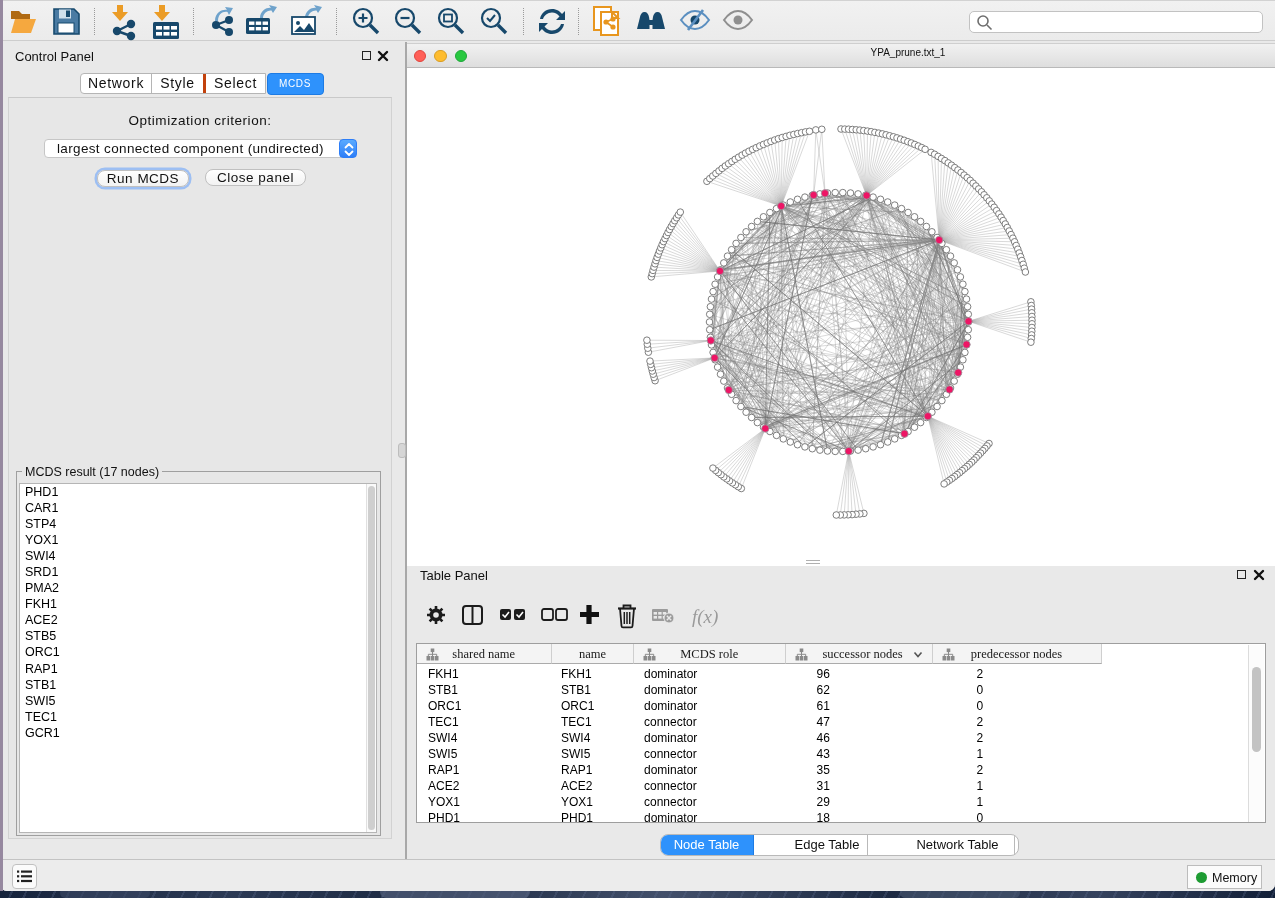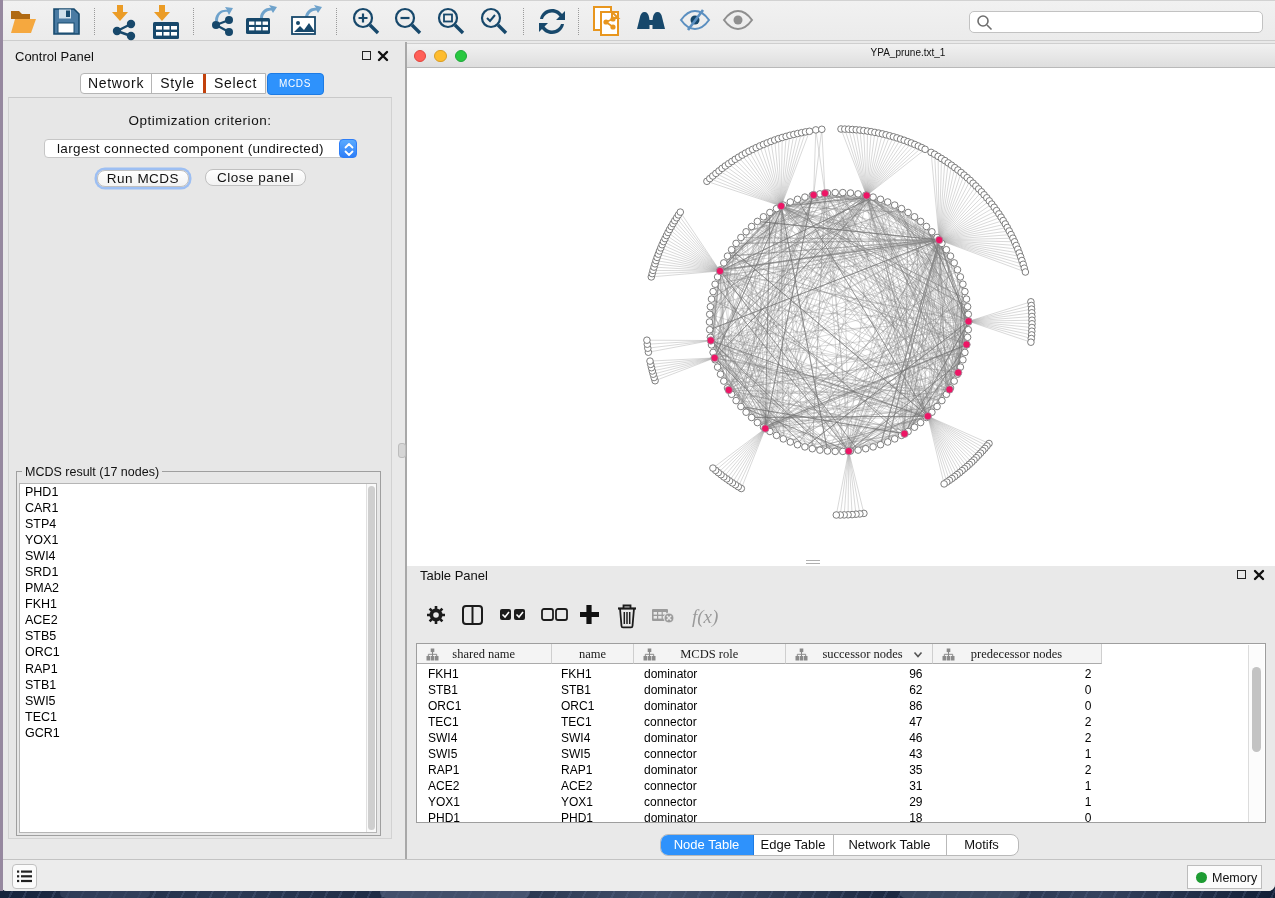--- a/index.html
+++ b/index.html
@@ -56,25 +56,25 @@
 #canvas{position:absolute;left:406.5px;top:68px;width:868.5px;height:498px;background:#fff;}
 
 #tpanel{position:absolute;left:406.5px;top:566px;width:868.5px;height:293px;background:#e9e9e9;}
 #ttitle{position:absolute;left:420px;top:568px;font-size:13px;color:#111;}
 #ttable{position:absolute;left:415.5px;top:643px;width:850.5px;height:179.5px;background:#fff;
   border:1px solid #9e9e9e;}
 .hcell{position:absolute;top:0;height:19.5px;background:#f4f4f4;border-right:1px solid #cfcfcf;
   border-bottom:1px solid #ababab;}
 .hlab{position:absolute;top:3px;width:100%;text-align:center;font-size:12.5px;color:#1a1a1a;font-family:Liberation Serif, serif;}
 .trow{position:absolute;font-size:12px;color:#000;height:16px;line-height:16px;}
-.num{text-align:right;}
+.num{}
 #tscroll{position:absolute;left:831px;top:1px;width:16px;height:177px;background:#fcfcfc;border-left:1px solid #dcdcdc;}
 #tthumb{position:absolute;left:3.5px;top:22px;width:9px;height:85px;background:#c3c3c3;border-radius:4.5px;}
 #btabgroup{position:absolute;left:659.5px;top:833.5px;width:359px;height:22px;background:#fff;
-  border:1px solid #b9b9b9;border-radius:8px;display:flex;overflow:hidden;}
+  border:1px solid #b9b9b9;border-radius:8px;display:flex;overflow:hidden;gap:34px;}
 .bseg{flex:none;height:22px;font-size:13px;color:#111;text-align:center;line-height:20px;border-right:1px solid #b9b9b9;}
 #btabsel{flex:none;width:93px;height:22px;background:#2e92fc;border-radius:3px 0 0 3px;
   font-size:13px;color:#fff;text-align:center;line-height:20px;border-right:1px solid #1d7be4;}
 
 #status{position:absolute;left:0;top:859px;width:1275px;height:32px;background:#ececec;
   border-top:1px solid #c3c3c3;}
 #lbtn{position:absolute;left:12px;top:4px;width:25px;height:25px;background:#fbfbfb;
   border:1px solid #c0c0c0;border-radius:4px;}
 #membtn{position:absolute;left:1187px;top:4.5px;width:75px;height:24px;background:#fbfbfb;
   border:1px solid #bcbcbc;font-size:12.5px;color:#111;}
@@ -719,21 +719,21 @@
       <div class="trow num" style="left:400px;top:21.5px;width:106px">96</div>
       <div class="trow num" style="left:560px;top:21.5px;width:115px">2</div>
       <div class="trow" style="left:11.5px;top:37.6px;width:100px">STB1</div>
       <div class="trow" style="left:144.5px;top:37.6px;width:70px">STB1</div>
       <div class="trow" style="left:227.5px;top:37.6px;width:120px">dominator</div>
       <div class="trow num" style="left:400px;top:37.6px;width:106px">62</div>
       <div class="trow num" style="left:560px;top:37.6px;width:115px">0</div>
       <div class="trow" style="left:11.5px;top:53.7px;width:100px">ORC1</div>
       <div class="trow" style="left:144.5px;top:53.7px;width:70px">ORC1</div>
       <div class="trow" style="left:227.5px;top:53.7px;width:120px">dominator</div>
-      <div class="trow num" style="left:400px;top:53.7px;width:106px">86</div>
+      <div class="trow num" style="left:400px;top:53.7px;width:106px">61</div>
       <div class="trow num" style="left:560px;top:53.7px;width:115px">0</div>
       <div class="trow" style="left:11.5px;top:69.80000000000001px;width:100px">TEC1</div>
       <div class="trow" style="left:144.5px;top:69.80000000000001px;width:70px">TEC1</div>
       <div class="trow" style="left:227.5px;top:69.80000000000001px;width:120px">connector</div>
       <div class="trow num" style="left:400px;top:69.80000000000001px;width:106px">47</div>
       <div class="trow num" style="left:560px;top:69.80000000000001px;width:115px">2</div>
       <div class="trow" style="left:11.5px;top:85.9px;width:100px">SWI4</div>
       <div class="trow" style="left:144.5px;top:85.9px;width:70px">SWI4</div>
       <div class="trow" style="left:227.5px;top:85.9px;width:120px">dominator</div>
       <div class="trow num" style="left:400px;top:85.9px;width:106px">46</div>

